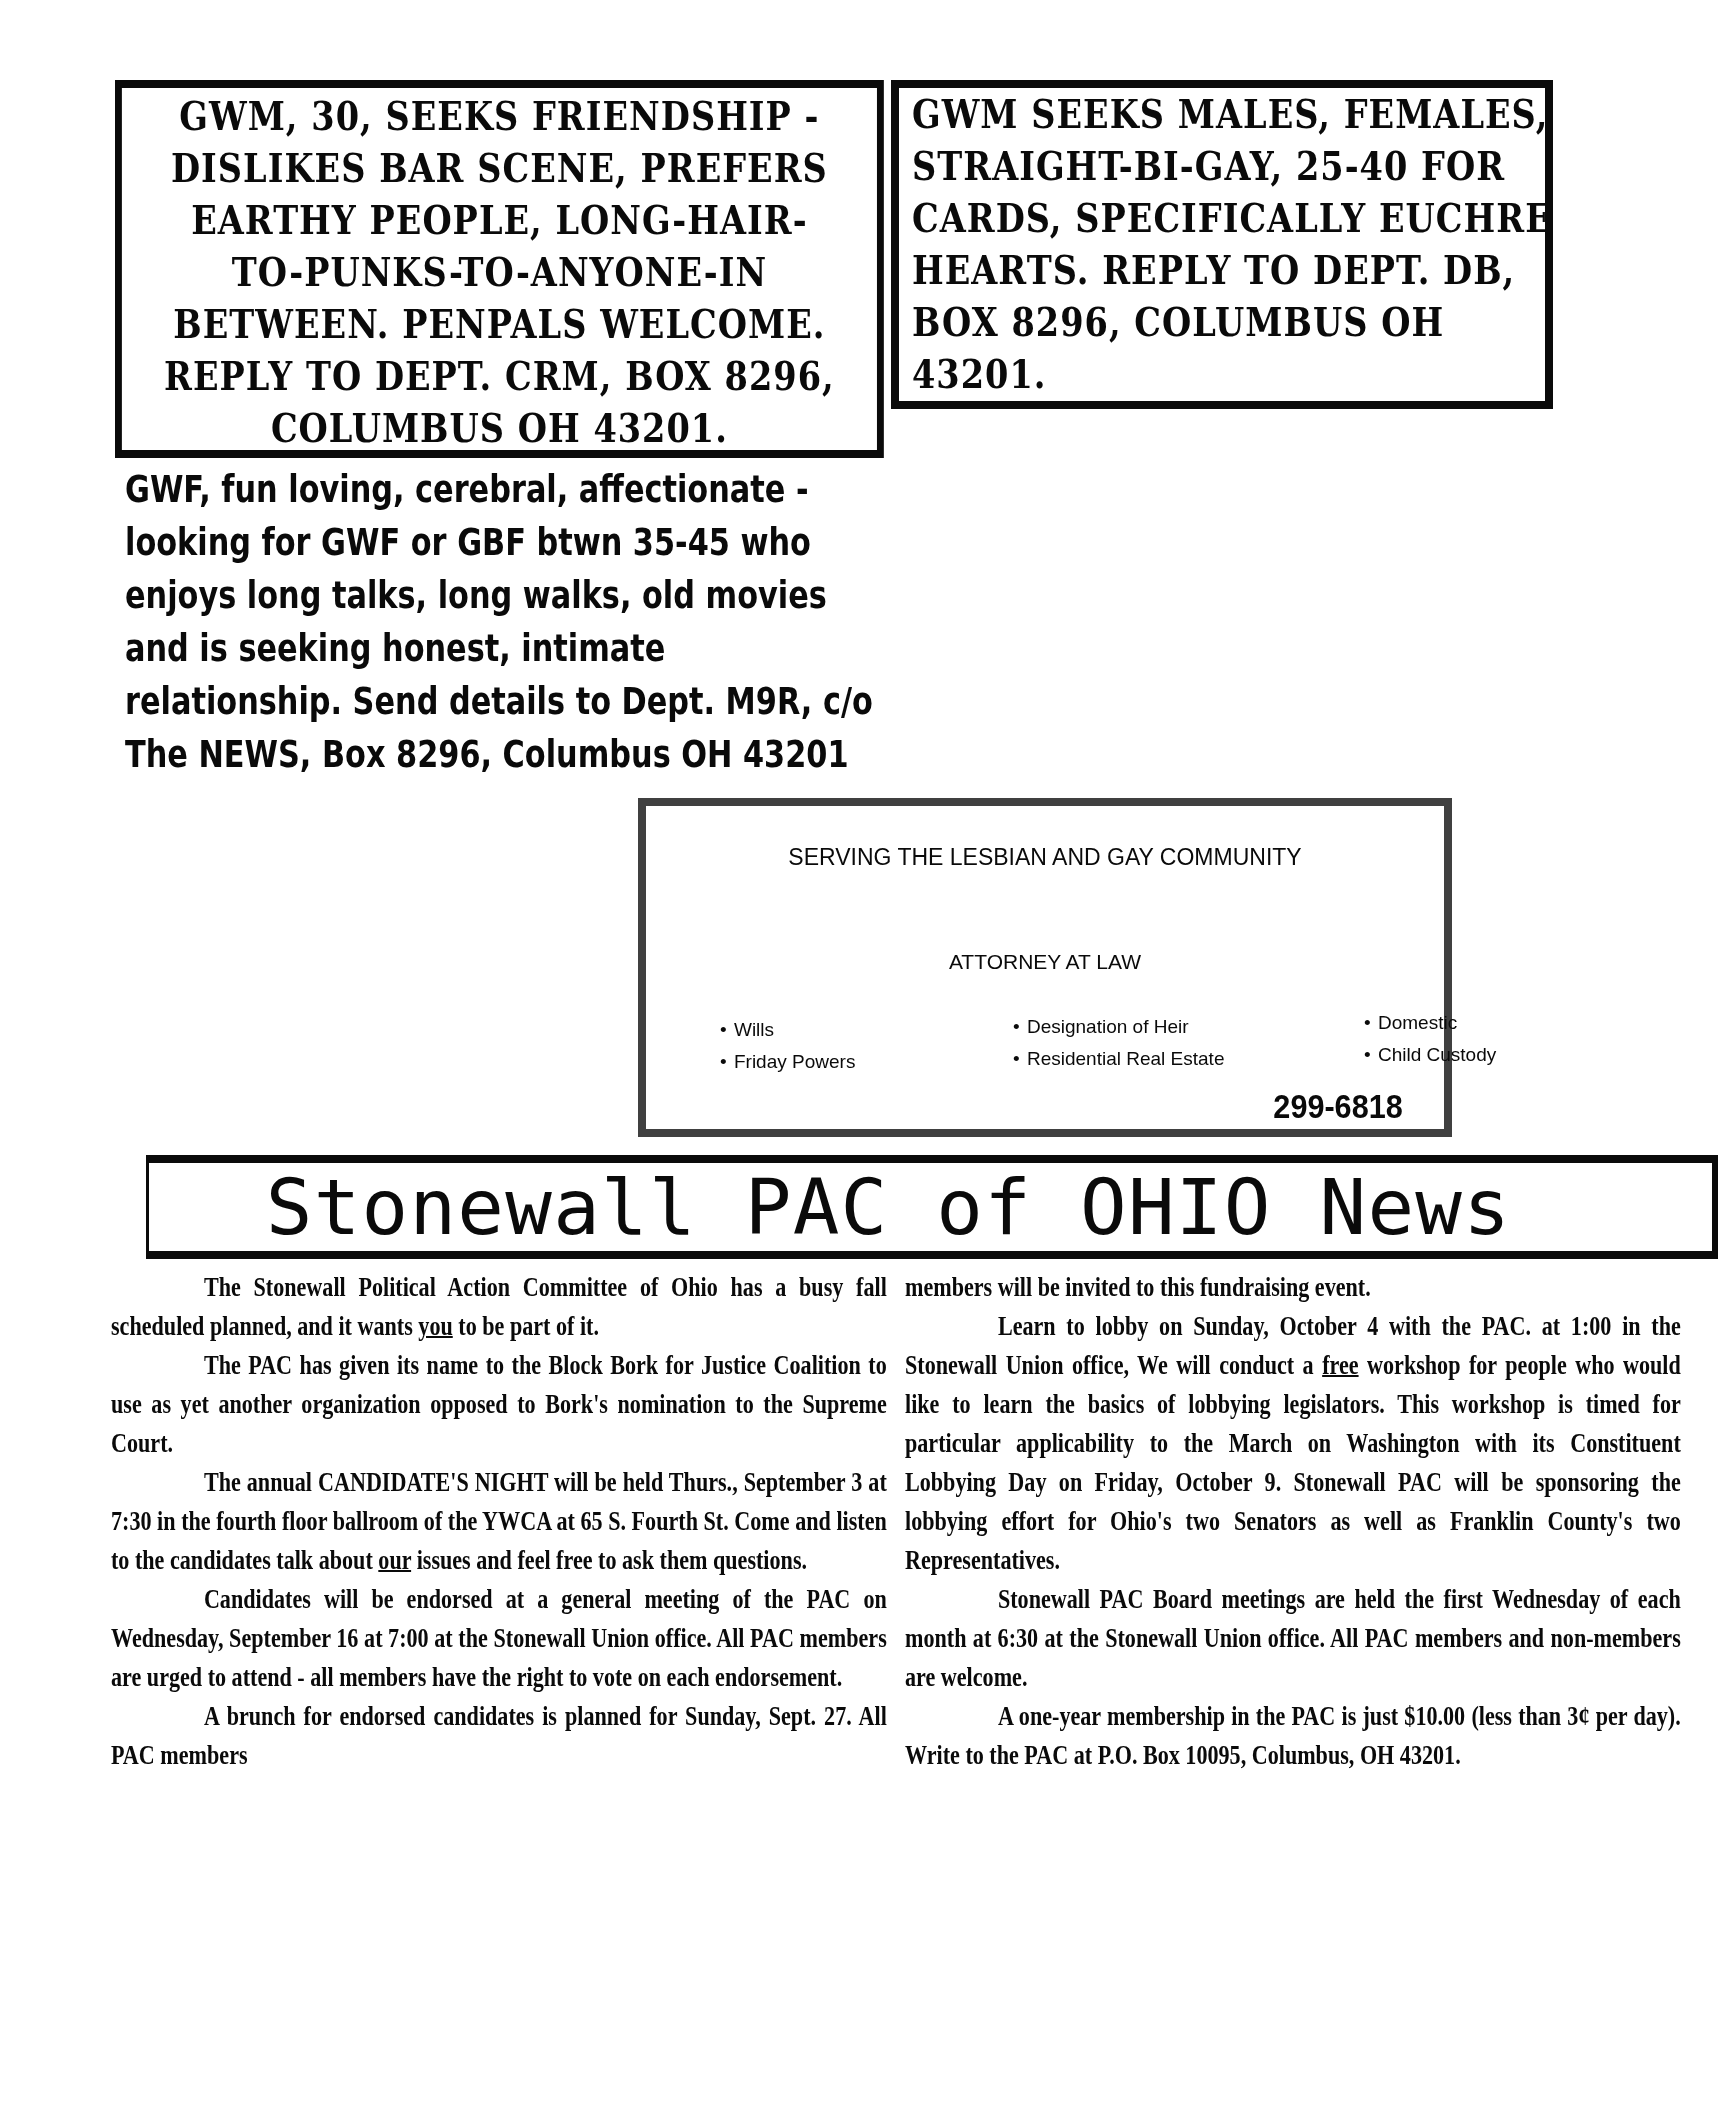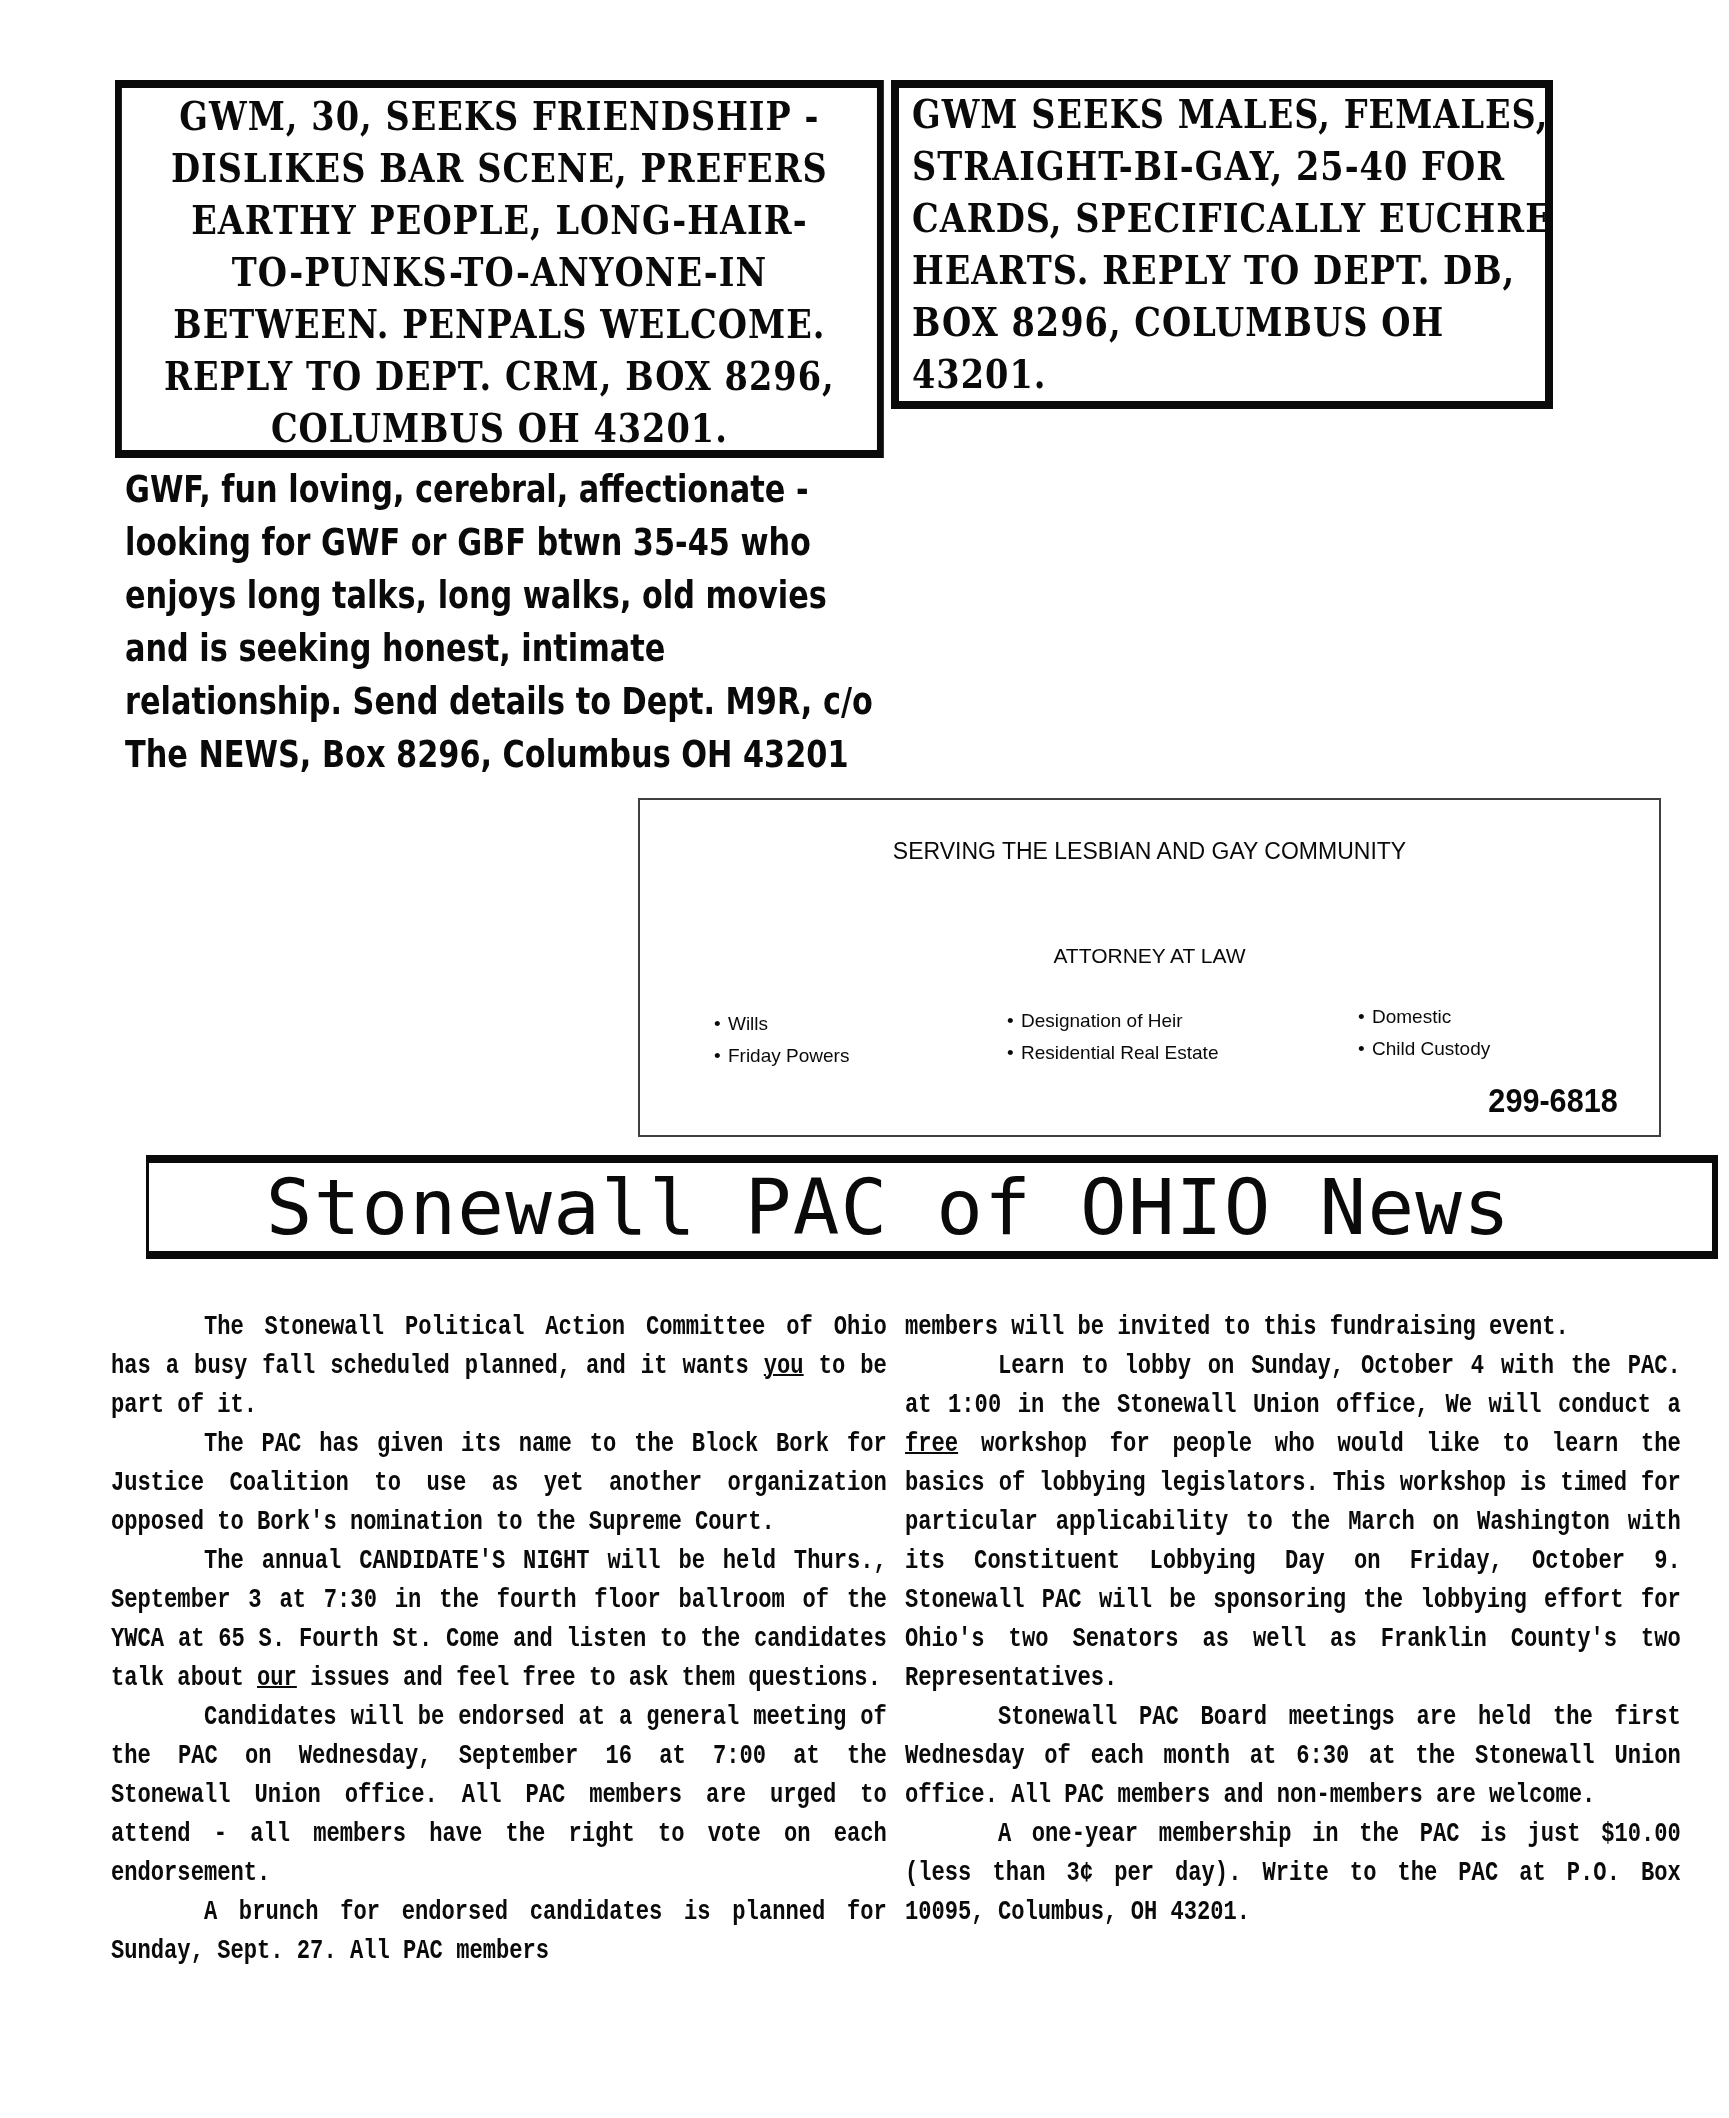--- a/index.html
+++ b/index.html
@@ -18,41 +18,41 @@
          letter-spacing: 1.2px; overflow: hidden; }
   #ad2 .inner { transform: scaleX(0.86); transform-origin: left top; width: 877px; }
 
   
   #ad3 { position: absolute; left: 125px; top: 463px; width: 889px;
          font-family: "DejaVu Sans", sans-serif; font-weight: bold; font-size: 37px; line-height: 53px; }
   #ad3 .inner { transform: scaleX(0.82); transform-origin: left top; width: 1084px; }
   #ad3 .line { display: block; white-space: nowrap; }
 
   
-  #attorney { position: absolute; left: 638px; top: 798px; width: 1023px; height: 339px;
-              box-sizing: border-box; border: 2px solid #404040; font-family: "Liberation Sans", sans-serif; }
+  #attorney { position: absolute; left: 638px; top: 798px; width: 814px; height: 339px;
+              box-sizing: border-box; border: 8px solid #404040; font-family: "Liberation Sans", sans-serif; }
   #attorney .tagline { position: absolute; top: 38px; left: 0; right: 0; text-align: center; font-size: 23px; letter-spacing: 0; }
   #attorney .name { position: absolute; top: 90px; left: 0; right: 0; text-align: center; font-size: 41px; font-weight: bold; }
   #attorney .title { position: absolute; top: 144px; left: 0; right: 0; text-align: center; font-size: 21px; }
   #attorney .svc-col { position: absolute; top: 202px; font-size: 19px; line-height: 32px; }
   #attorney .svc-col .svc { display: block; white-space: nowrap; }
   #attorney .svc-col .svc::before { content: "\2022"; margin-right: 7.3px; }
   #attorney .col1 { left: 74px; top: 208px; }
   #attorney .col2 { left: 367px; top: 205px; }
   #attorney .col3 { left: 718px; top: 201px; }
   #attorney .phone { position: absolute; right: 41px; top: 281px; font-size: 34px; font-weight: bold; transform: scaleX(0.9); transform-origin: right top; }
 
   
   #banner { position: absolute; left: 104px; top: 1155px; width: 1572px; height: 104px; box-sizing: border-box;
             border: 8.5px solid #0a0a0a; border-width: 8.5px 6.1px 8.5px 3.7px; display: flex; align-items: center; justify-content: center; margin-left: 42px; }
   #banner .title { font-family: "DejaVu Sans Mono", monospace; font-size: 76px; letter-spacing: 1.2px; margin-left: -85px; transform: scaleX(1.02); }
 
   
-  .col { position: absolute; top: 1267px; font-family: Liberation Mono, monospace; font-weight: bold; font-size: 28px; line-height: 39px;
-         text-align: justify; margin-top: 40px; }
+  .col { position: absolute; top: 1267px; font-family: Liberation Serif, serif; font-weight: bold; font-size: 28px; line-height: 39px;
+         text-align: justify; }
   .col .inner { transform: scaleX(0.79); transform-origin: left top; width: 982px; }
   #col-left { left: 111px; width: 776px; }
   #col-right { left: 905px; width: 776px; }
   .col p { margin: 0; text-indent: 4.2em; }
   .col p.cont { text-indent: 0; }
   .col u { text-decoration: underline; text-decoration-thickness: 1.8px; }
 </style>
 </head>
 <body>
 

